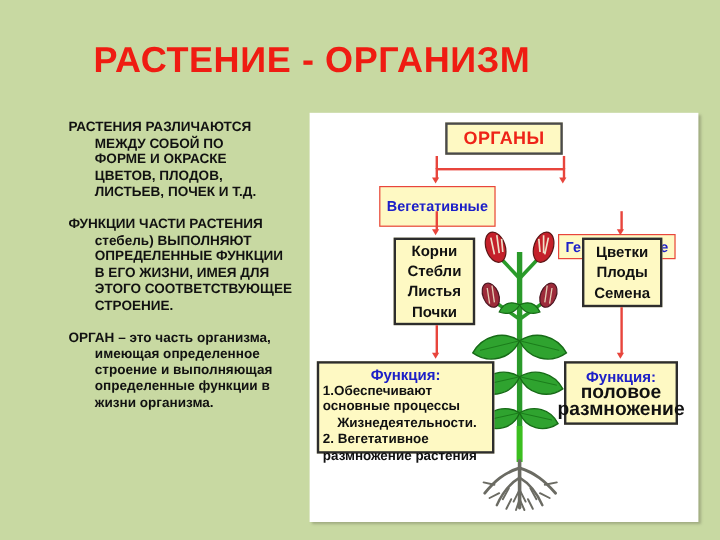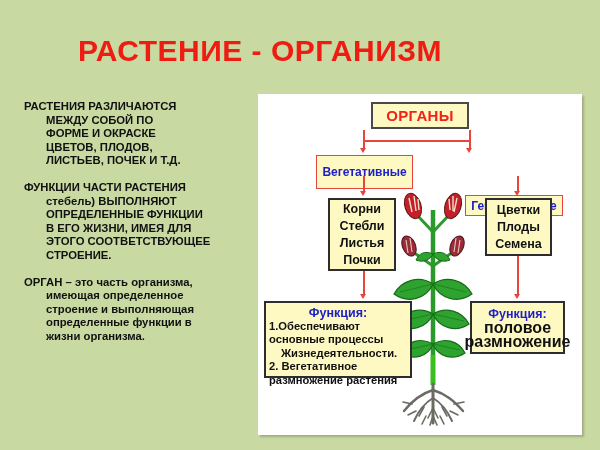--- a/index.html
+++ b/index.html
@@ -16,21 +16,21 @@
     color:#ef1c12;font-size:30px;font-weight:bold;letter-spacing:.5px;
     font-family:"Liberation Sans","DejaVu Sans",sans-serif;
     line-height:36px;white-space:nowrap;
   }
 
   
   #textcol{
     position:absolute;left:24px;top:100px;width:222px;
     color:#111;
   }
-  .para{margin-bottom:13px;}
+  .para{margin-bottom:13px;margin-left:33px;}
   .para .l{
     display:block;font-size:11.3px;font-weight:bold;line-height:13.6px;
     white-space:nowrap;
   }
   .para .l.ind{padding-left:22px;}
   .para.p3 .l{font-weight:bold;}
 
   
   #panel{
     position:absolute;left:258px;top:94px;width:324px;height:341px;

